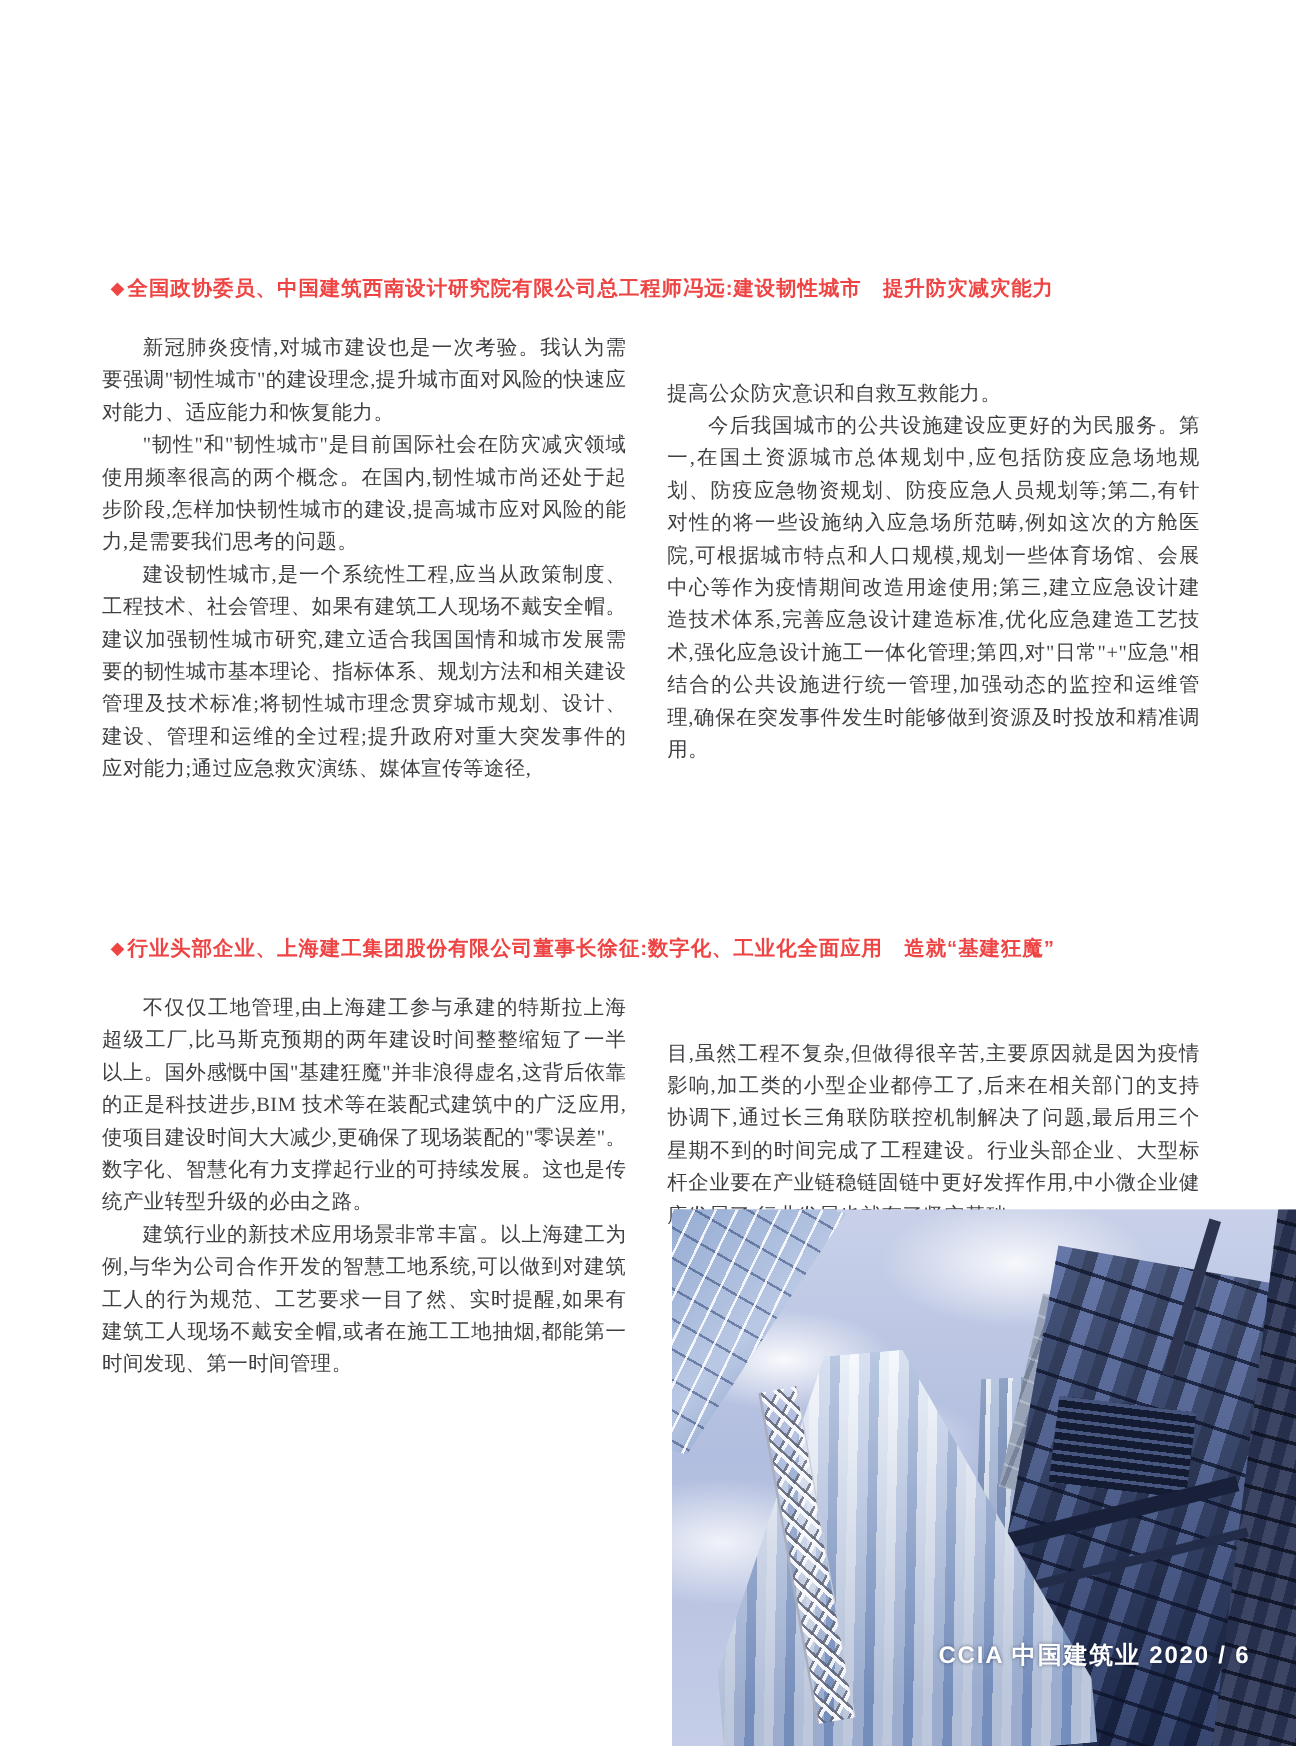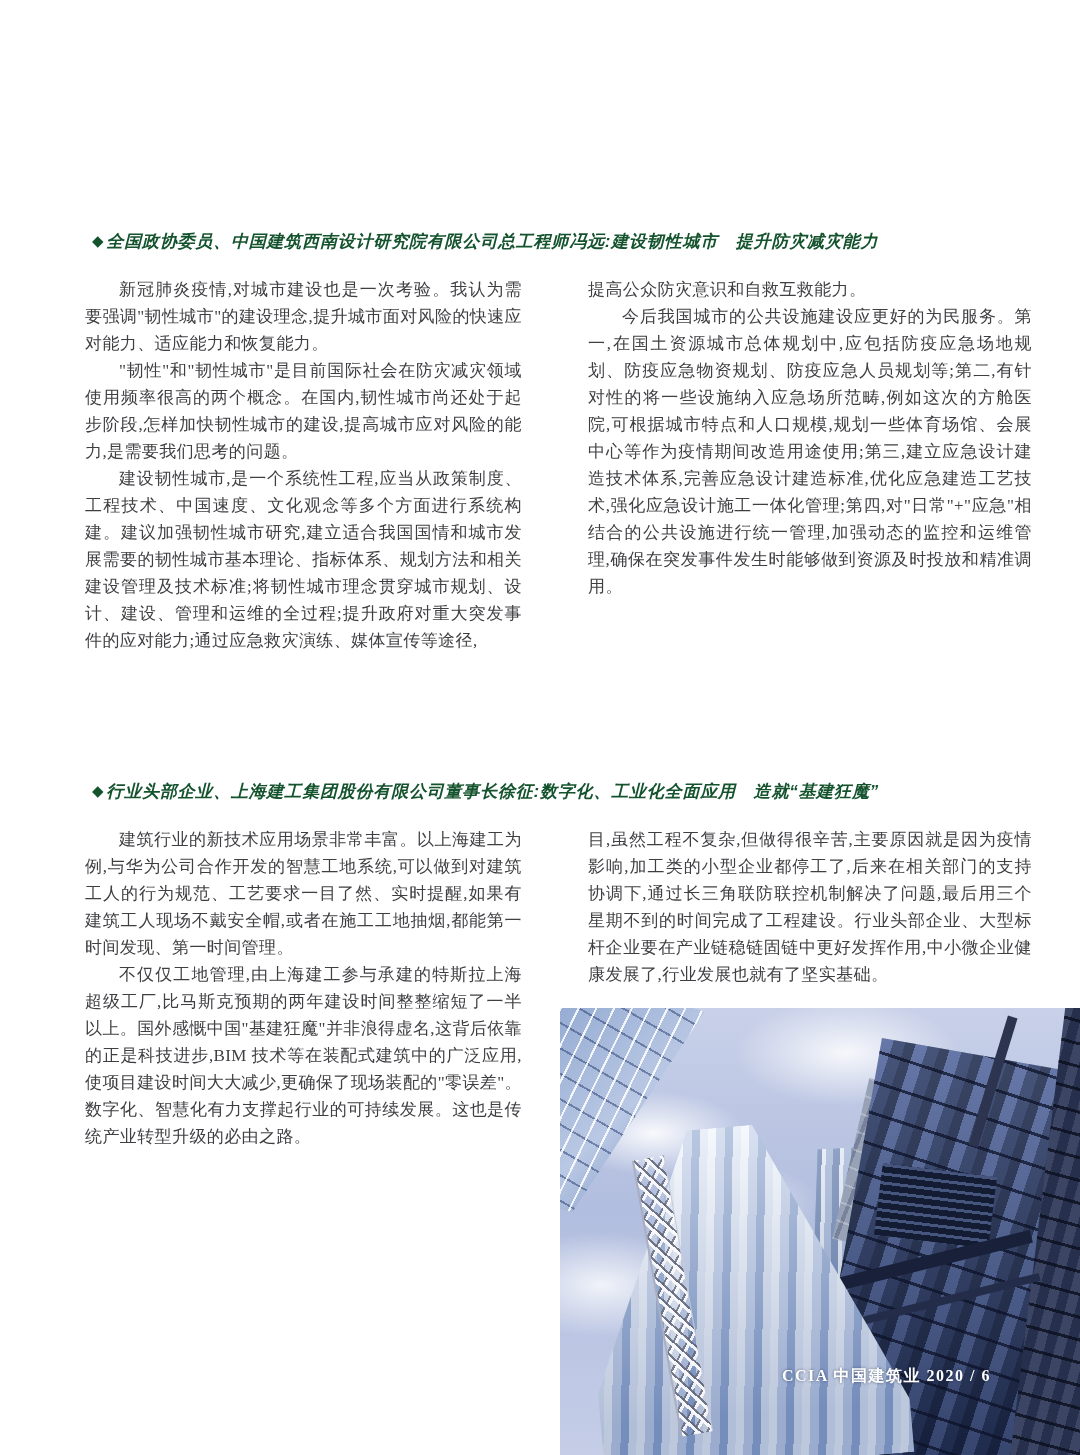--- a/index.html
+++ b/index.html
@@ -5,32 +5,32 @@
   html,body{margin:0;padding:0;}
   body{
     width:1080px;height:1455px;position:relative;background:#ffffff;
     font-family:"Liberation Serif","DejaVu Serif",serif;
     overflow:hidden;
   }
   .heading{
     position:absolute;left:92px;width:910px;
     font-family:"Liberation Sans","DejaVu Sans",sans-serif;
     font-weight:bold;font-size:17px;line-height:22px;
-    color:#14532d;letter-spacing:0.8px;white-space:nowrap;font-style:italic;
+    color:#ef4444;letter-spacing:0.8px;white-space:nowrap;
   }
   .bullet{margin-right:2px;font-size:15px;vertical-align:1px;}
   .col{
     position:absolute;
     font-size:17px;line-height:27px;color:#3f3f43;
     text-align:justify;letter-spacing:0.4px;
   }
   .col p{margin:0;}
   .col p.indent{text-indent:2em;}
   .c1{left:85px;width:437px;}
-  .c2{left:588px;width:444px;}
+  .c2{left:556px;width:444px;margin-top:38px;}
   .s1{top:276px;}
   .s2{top:826px;}
   
   .photo{
     position:absolute;left:560px;top:1008px;width:520px;height:447px;
     overflow:hidden;background:#b7c2de;
   }
   .photo *{position:absolute;}
   .sky{
     inset:0;
@@ -110,49 +110,49 @@
   .beam-long{
     left:225px;top:252px;width:250px;height:13px;
     transform:rotate(-14deg);background:#18203a;
   }
   .beam-thin{
     left:258px;top:292px;width:225px;height:8px;
     transform:rotate(-14deg);background:#232d4a;
   }
   .photo-caption{
     left:222px;top:358px;color:#ffffff;
-    font-family:Liberation Serif, serif;
-    font-size:16px;font-weight:bold;letter-spacing:1.5px;white-space:nowrap;
+    font-family:Liberation Sans, sans-serif;
+    font-size:20px;font-weight:bold;letter-spacing:1.5px;white-space:nowrap;
     text-shadow:0 0 3px rgba(20,30,60,.6);
   }
 </style>
 </head>
 <body>
 
 <div class="heading" style="top:230px;">
   <span class="bullet">◆</span><span>全国政协委员、中国建筑西南设计研究院有限公司总工程师冯远:建设韧性城市　提升防灾减灾能力</span>
 </div>
 
 <div class="col c1 s1">
   <p class="indent">新冠肺炎疫情,对城市建设也是一次考验。我认为需要强调"韧性城市"的建设理念,提升城市面对风险的快速应对能力、适应能力和恢复能力。</p>
   <p class="indent">"韧性"和"韧性城市"是目前国际社会在防灾减灾领域使用频率很高的两个概念。在国内,韧性城市尚还处于起步阶段,怎样加快韧性城市的建设,提高城市应对风险的能力,是需要我们思考的问题。</p>
-  <p class="indent">建设韧性城市,是一个系统性工程,应当从政策制度、工程技术、中国速度、文化观念等多个方面进行系统构建。建议加强韧性城市研究,建立适合我国国情和城市发展需要的韧性城市基本理论、指标体系、规划方法和相关建设管理及技术标准;将韧性城市理念贯穿城市规划、设计、建设、管理和运维的全过程;提升政府对重大突发事件的应对能力;通过应急救灾演练、媒体宣传等途径,</p>
+  <p class="indent">建设韧性城市,是一个系统性工程,应当从政策制度、工程技术、社会管理、如果有建筑工人现场不戴安全帽。建议加强韧性城市研究,建立适合我国国情和城市发展需要的韧性城市基本理论、指标体系、规划方法和相关建设管理及技术标准;将韧性城市理念贯穿城市规划、设计、建设、管理和运维的全过程;提升政府对重大突发事件的应对能力;通过应急救灾演练、媒体宣传等途径,</p>
 </div>
 <div class="col c2 s1">
   <p>提高公众防灾意识和自救互救能力。</p>
   <p class="indent">今后我国城市的公共设施建设应更好的为民服务。第一,在国土资源城市总体规划中,应包括防疫应急场地规划、防疫应急物资规划、防疫应急人员规划等;第二,有针对性的将一些设施纳入应急场所范畴,例如这次的方舱医院,可根据城市特点和人口规模,规划一些体育场馆、会展中心等作为疫情期间改造用途使用;第三,建立应急设计建造技术体系,完善应急设计建造标准,优化应急建造工艺技术,强化应急设计施工一体化管理;第四,对"日常"+"应急"相结合的公共设施进行统一管理,加强动态的监控和运维管理,确保在突发事件发生时能够做到资源及时投放和精准调用。</p>
 </div>
 
 <div class="heading" style="top:780px;">
   <span class="bullet">◆</span><span>行业头部企业、上海建工集团股份有限公司董事长徐征:数字化、工业化全面应用　造就“基建狂魔”</span>
 </div>
 
 <div class="col c1 s2">
+  <p class="indent">不仅仅工地管理,由上海建工参与承建的特斯拉上海超级工厂,比马斯克预期的两年建设时间整整缩短了一半以上。国外感慨中国"基建狂魔"并非浪得虚名,这背后依靠的正是科技进步,BIM 技术等在装配式建筑中的广泛应用,使项目建设时间大大减少,更确保了现场装配的"零误差"。数字化、智慧化有力支撑起行业的可持续发展。这也是传统产业转型升级的必由之路。</p>
   <p class="indent">建筑行业的新技术应用场景非常丰富。以上海建工为例,与华为公司合作开发的智慧工地系统,可以做到对建筑工人的行为规范、工艺要求一目了然、实时提醒,如果有建筑工人现场不戴安全帽,或者在施工工地抽烟,都能第一时间发现、第一时间管理。</p>
-  <p class="indent">不仅仅工地管理,由上海建工参与承建的特斯拉上海超级工厂,比马斯克预期的两年建设时间整整缩短了一半以上。国外感慨中国"基建狂魔"并非浪得虚名,这背后依靠的正是科技进步,BIM 技术等在装配式建筑中的广泛应用,使项目建设时间大大减少,更确保了现场装配的"零误差"。数字化、智慧化有力支撑起行业的可持续发展。这也是传统产业转型升级的必由之路。</p>
 </div>
 <div class="col c2 s2">
   <p>目,虽然工程不复杂,但做得很辛苦,主要原因就是因为疫情影响,加工类的小型企业都停工了,后来在相关部门的支持协调下,通过长三角联防联控机制解决了问题,最后用三个星期不到的时间完成了工程建设。行业头部企业、大型标杆企业要在产业链稳链固链中更好发挥作用,中小微企业健康发展了,行业发展也就有了坚实基础。</p>
 </div>
 
 <div class="photo">
   <div class="sky"></div>
   <div class="shard-left"></div>
   <div class="tower-mid"></div>
   <div class="block-gray"></div>

